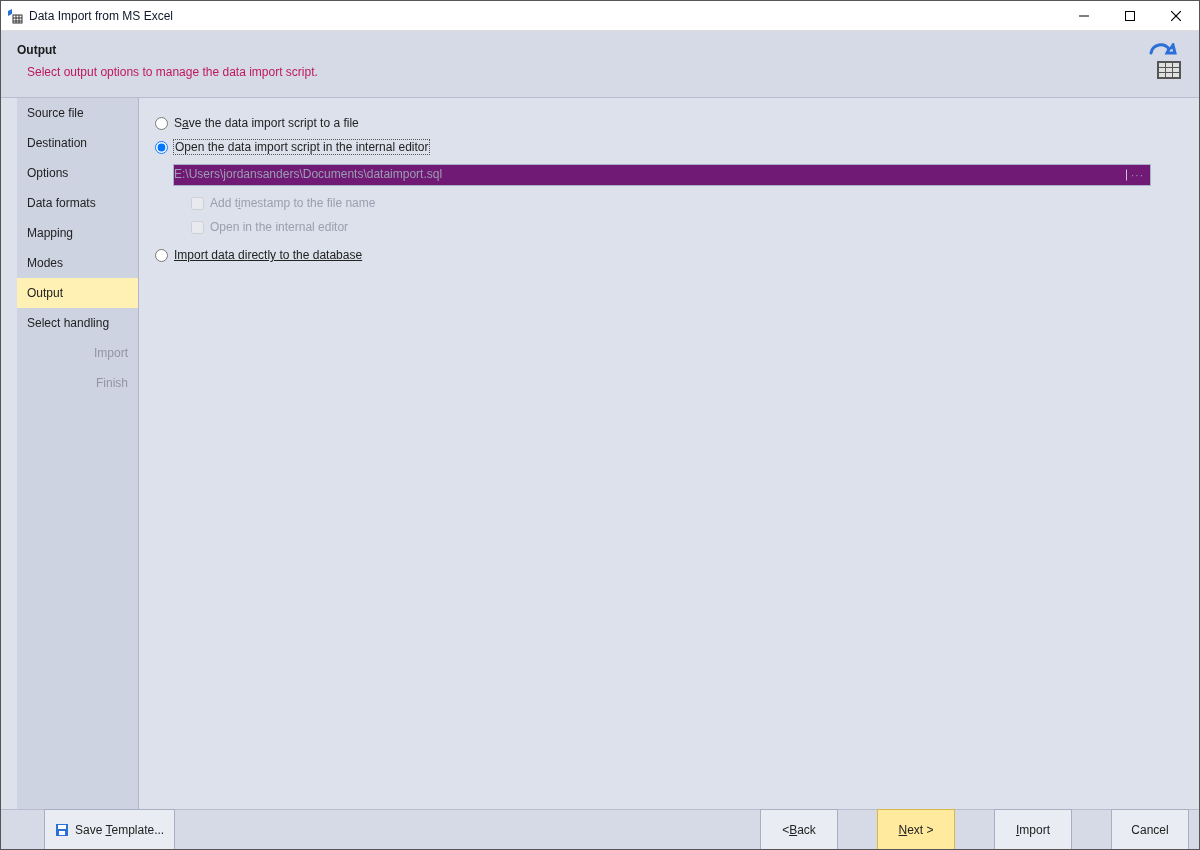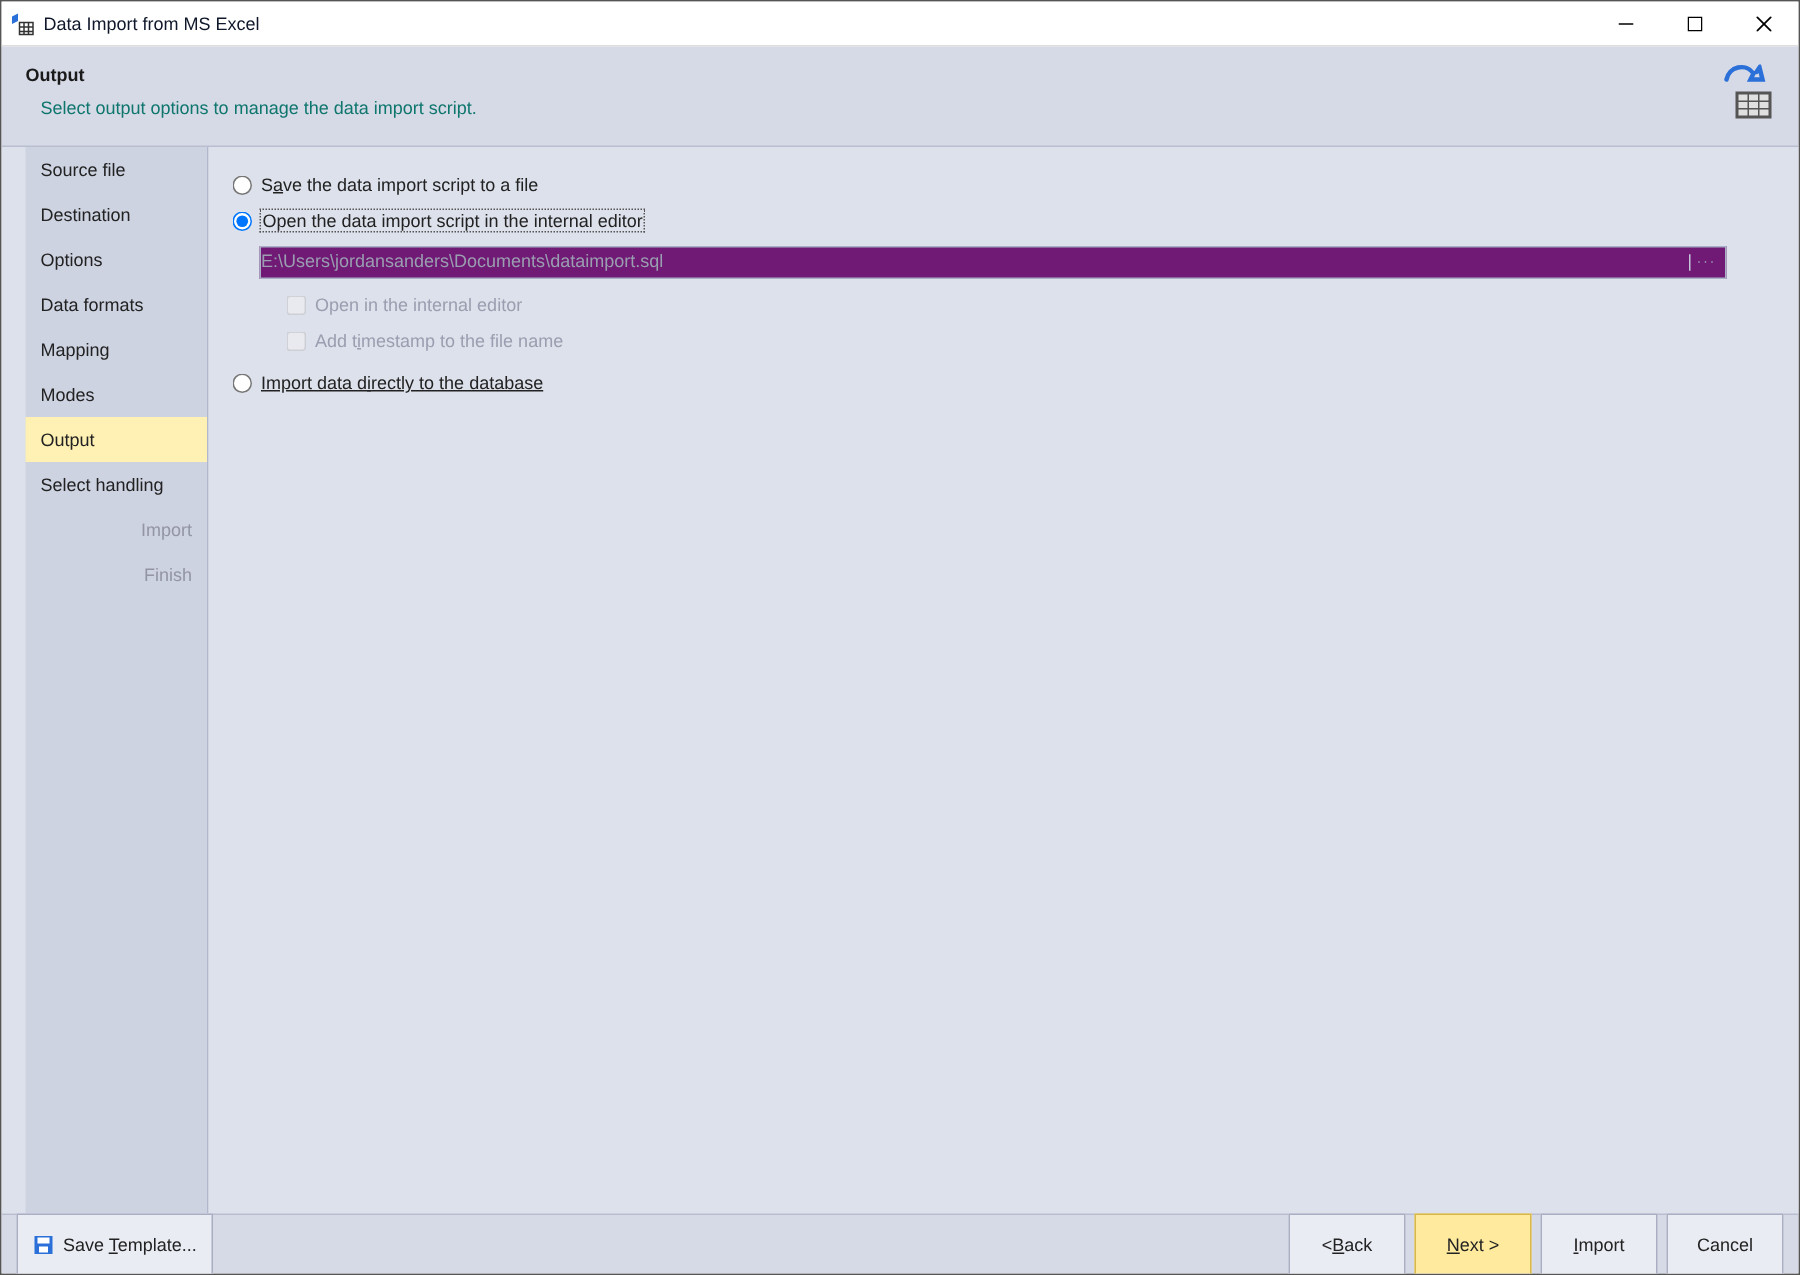--- a/index.html
+++ b/index.html
@@ -58,21 +58,21 @@
     justify-content: space-between;
   }
   .header-left { flex: 1; }
   .header-title {
     font-weight: bold;
     color: #1a1a1a;
     margin-bottom: 8px;
     font-size: 12px;
   }
   .header-subtitle {
-    color: #0f766e;
+    color: #be185d;
     margin-left: 10px;
     font-size: 12px;
   }
   .header-icon {
     width: 40px;
     height: 40px;
     display: flex;
     align-items: center;
     justify-content: center;
   }
@@ -171,20 +171,21 @@
     background: #e9ecf3;
     border: 1px solid #a9aec2;
     color: #222;
     font-size: 12px;
     padding: 0 10px;
     display: inline-flex;
     align-items: center;
     justify-content: center;
     cursor: default;
     font-family: inherit;
+    margin-left: 33px;
   }
   .btn.primary {
     background: #ffea9e;
     border-color: #d9b84a;
   }
   .btn .ico {
     margin-right: 6px;
     display: inline-flex;
   }
   input[type=checkbox]:disabled,
@@ -272,26 +273,26 @@
       <label><span class="radio-label-focus">Open the data import script in the internal editor</span></label>
     </div>
 
     <div class="path-input">
       <span>E:\Users\jordansanders\Documents\dataimport.sql</span>
       <span class="path-browse">···</span>
     </div>
 
     <div class="check-row indent-2">
       <input type="checkbox" disabled="" style="">
-      <label class="disabled-text">Open in the internal editor</label>
+      <label class="disabled-text"><span>Add t</span><span class="underline-accel">i</span><span>mestamp to the file name</span></label>
     </div>
 
     <div class="check-row indent-2">
       <input type="checkbox" disabled="" style="">
-      <label class="disabled-text"><span>Add t</span><span class="underline-accel">i</span><span>mestamp to the file name</span></label>
+      <label class="disabled-text">Open in the internal editor</label>
     </div>
 
     <div class="radio-row" style="margin-top:14px;text-decoration:underline;">
       <input type="radio" name="outmode" style="">
       <label><span>Import data d</span><span class="underline-accel">i</span><span>rectly to the database</span></label>
     </div>
   </div>
 </div>
 
 <div class="footer">

